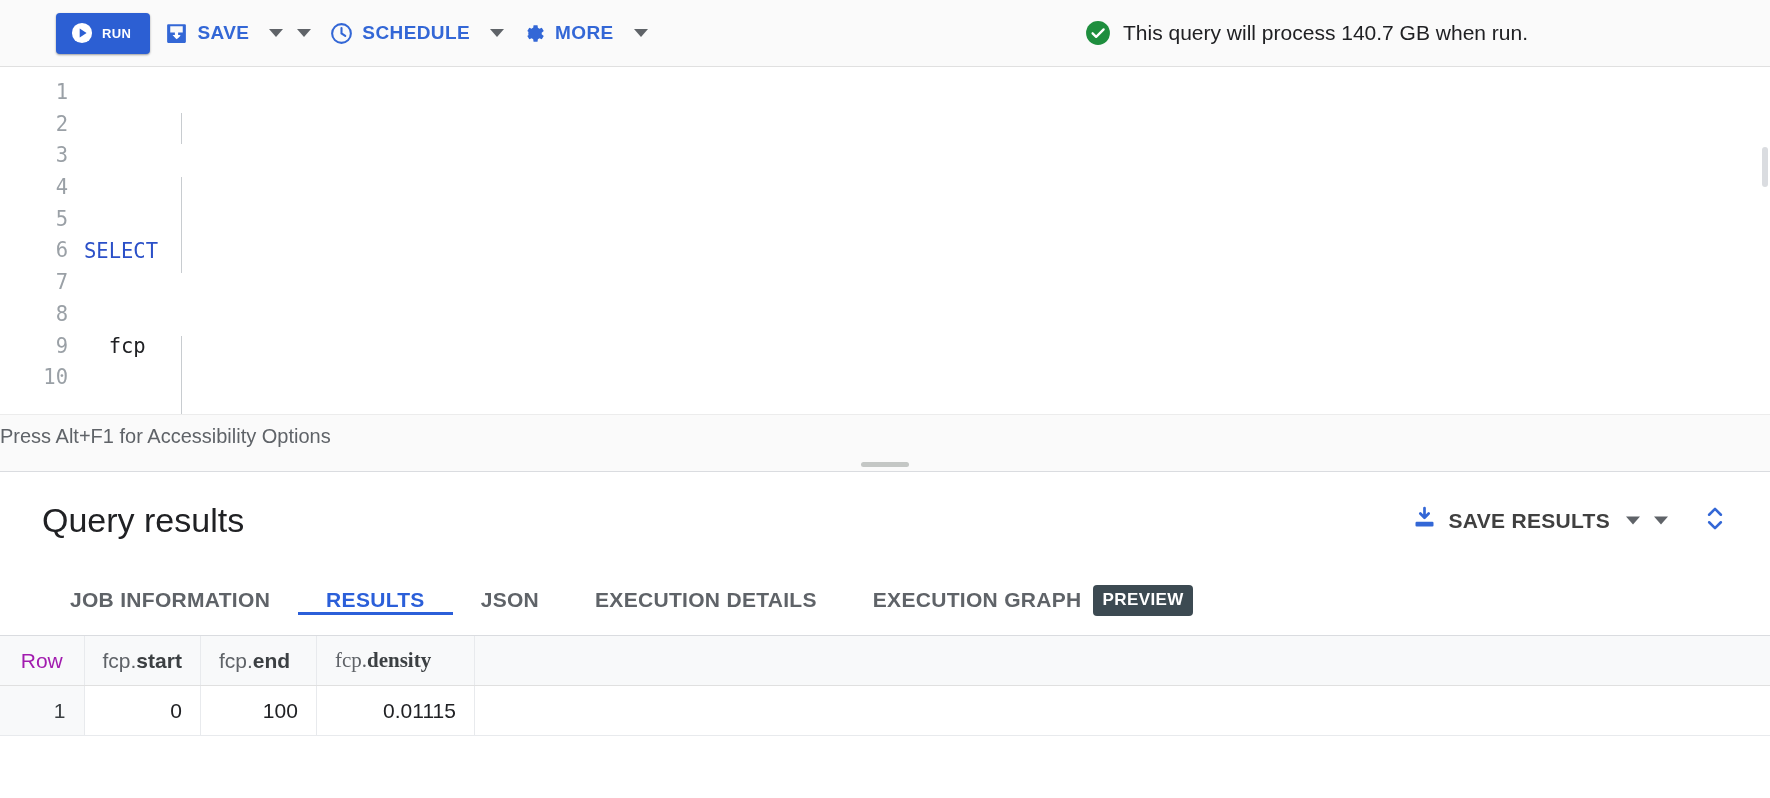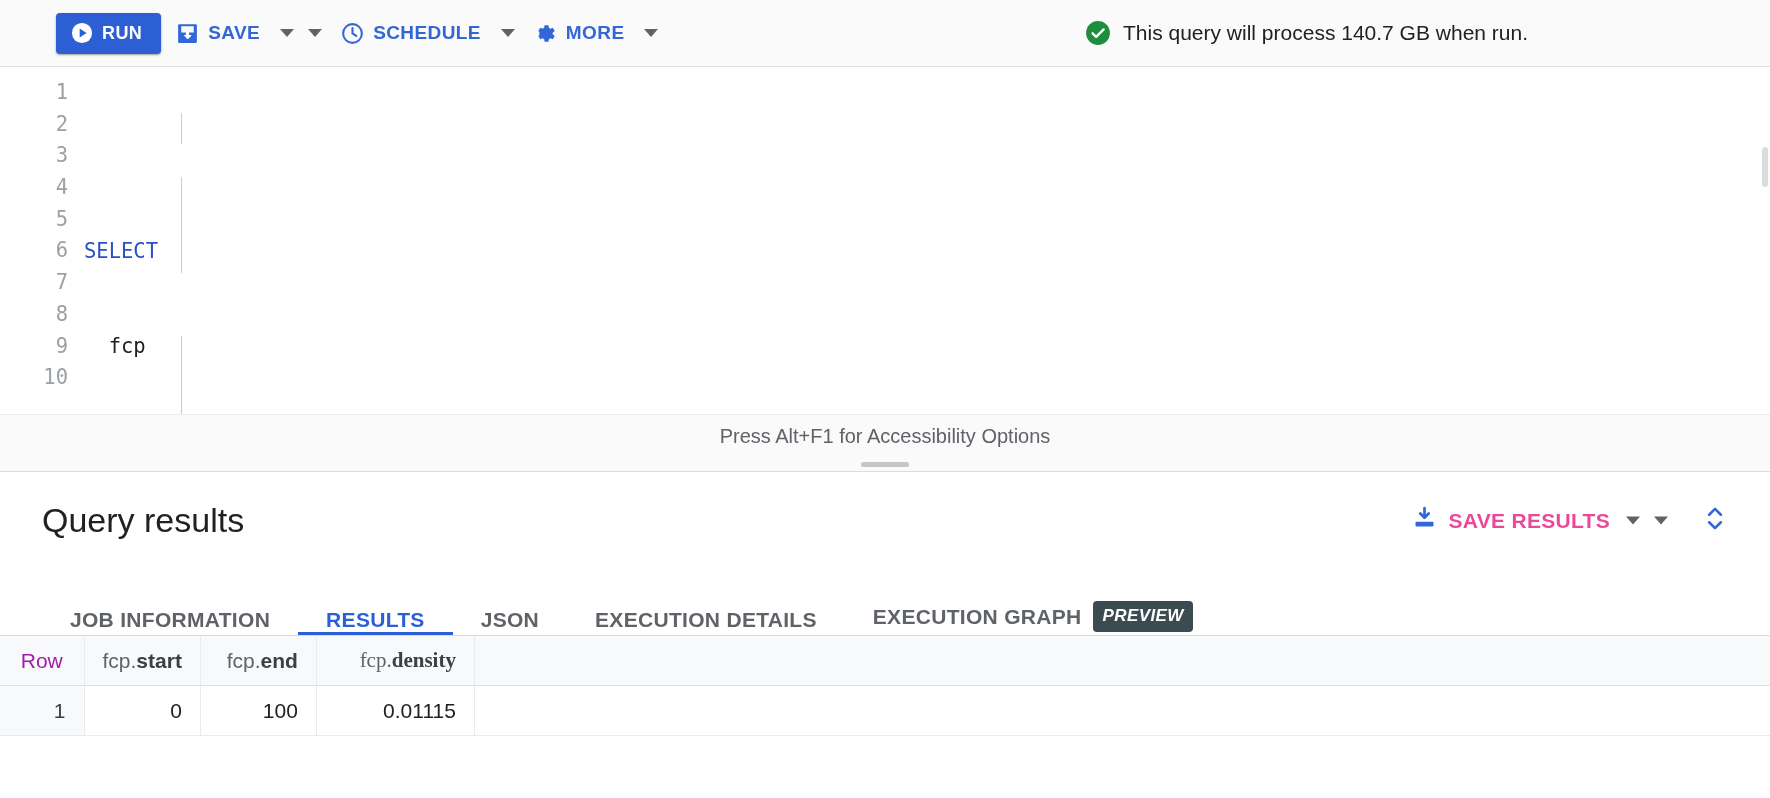--- a/index.html
+++ b/index.html
@@ -26,21 +26,21 @@
   .tb-group { display: flex; align-items: center; }
 
   .run-btn {
     display: flex; align-items: center; gap: 9px;
     background: #2c5fd3;
     color: #fff;
     border: none;
     border-radius: 4px;
     height: 41px;
     padding: 0 19px 0 15px;
-    font-size: 18px;
+    font-size: 13px;
     font-weight: 600;
     letter-spacing: .4px;
     box-shadow: 0 1px 2px rgba(0,0,0,.28), 0 1px 3px rgba(0,0,0,.12);
     cursor: pointer;
   }
   .run-icon { display: block; width: 22px; height: 22px; }
 
   .tb-btn {
     display: flex; align-items: center; gap: 8px;
     background: transparent; border: none;
@@ -124,21 +124,21 @@
   }
   .a11y {
     position: absolute;
     right: 0; bottom: 0;
     width: 100%;
     height: 44px;
     background: #fafafa;
     border-top: 1px solid #ececec;
     display: flex;
     align-items: center;
-    justify-content: center;
+    justify-content: flex-start;
     padding-right: 0px;
     font-size: 20px;
     color: #5f6368;
   }
   .a11y span { padding-right: 0px; }
 
   .splitter {
     height: 14px;
     background: #fafafa;
     display: flex; align-items: center; justify-content: center;
@@ -170,38 +170,38 @@
   .rh-actions {
     position: absolute;
     right: 16px;
     top: 50%;
     transform: translateY(-50%);
     display: flex; align-items: center;
   }
   .rh-btn {
     display: flex; align-items: center; gap: 10px;
     background: none; border: none;
-    color: #ec4899;
+    color: #404040;
     font-size: 21px; font-weight: 600;
     letter-spacing: .3px;
     cursor: pointer;
     padding: 0 6px 0 14px;
     white-space: nowrap;
   }
   .rh-btn svg { fill: #3367d6; }
   .expand-btn {
     background: none; border: none;
     cursor: pointer; padding: 4px 26px 4px 30px;
     display: flex; align-items: center;
   }
 
   
   .tabs {
     display: flex;
-    align-items: flex-end;
+    align-items: center;
     height: 68px;
     border-bottom: 1px solid #dadce0;
     padding-left: 42px;
     background: #fff;
   }
   .tab {
     display: flex; align-items: center;
     gap: 12px;
     padding: 0 28px;
     font-size: 21px;
@@ -214,34 +214,33 @@
   }
   .tab.active { color: #2b5fd9; border-bottom-color: #2b5fd9; }
   .badge {
     background: #3c4a52;
     color: #fff;
     font-size: 17px;
     font-weight: 600;
     letter-spacing: .4px;
     border-radius: 4px;
     padding: 5px 9px 6px;
-    font-style: italic;
   }
 
   
   table.results {
     width: 100%;
     border-collapse: collapse;
     font-size: 21px;
   }
   table.results th {
     background: #f8f9fa;
     color: #5f6368;
     font-weight: 400;
-    text-align: right;
+    text-align: left;
     padding: 12px 18px;
     border-right: 1px solid #e8eaed;
     border-bottom: 1px solid #e0e0e0;
     height: 48px;
   }
   table.results th .b { font-weight: 700; color: #3c4043; }
   table.results th.rowcol { text-align: center; color: #a21caf; font-weight: 400; }
   table.results th.filler { border-right: none; }
   table.results td {
     text-align: right;

